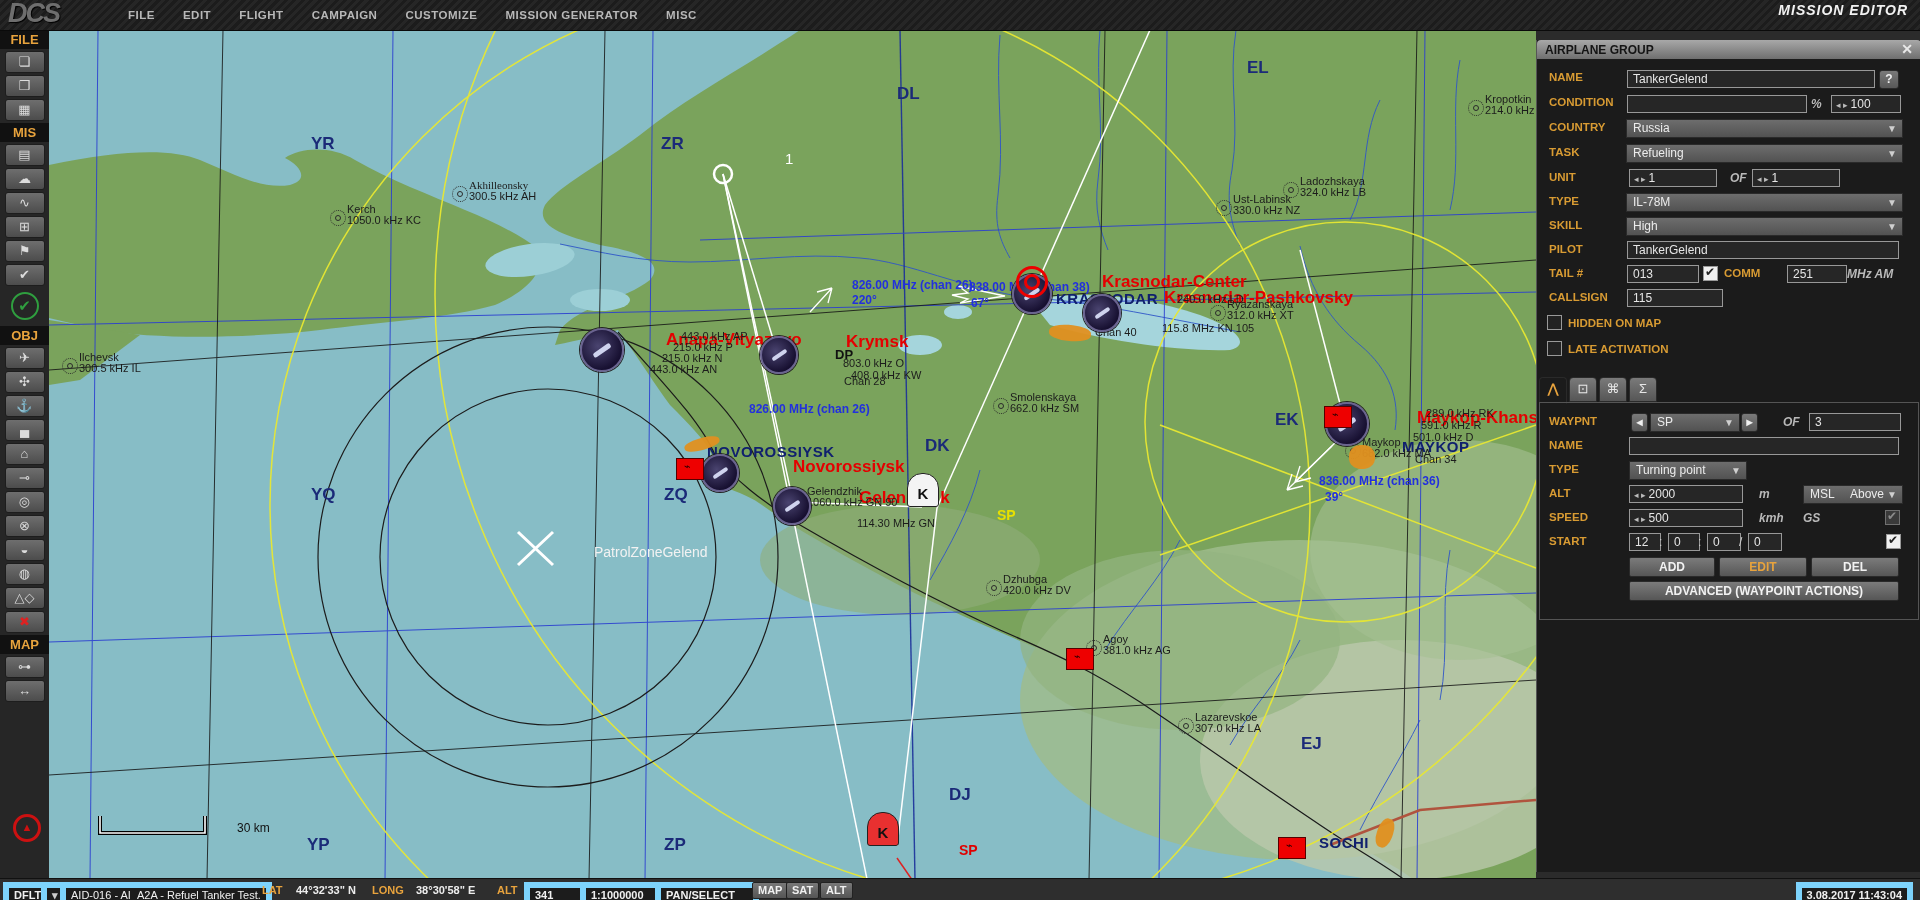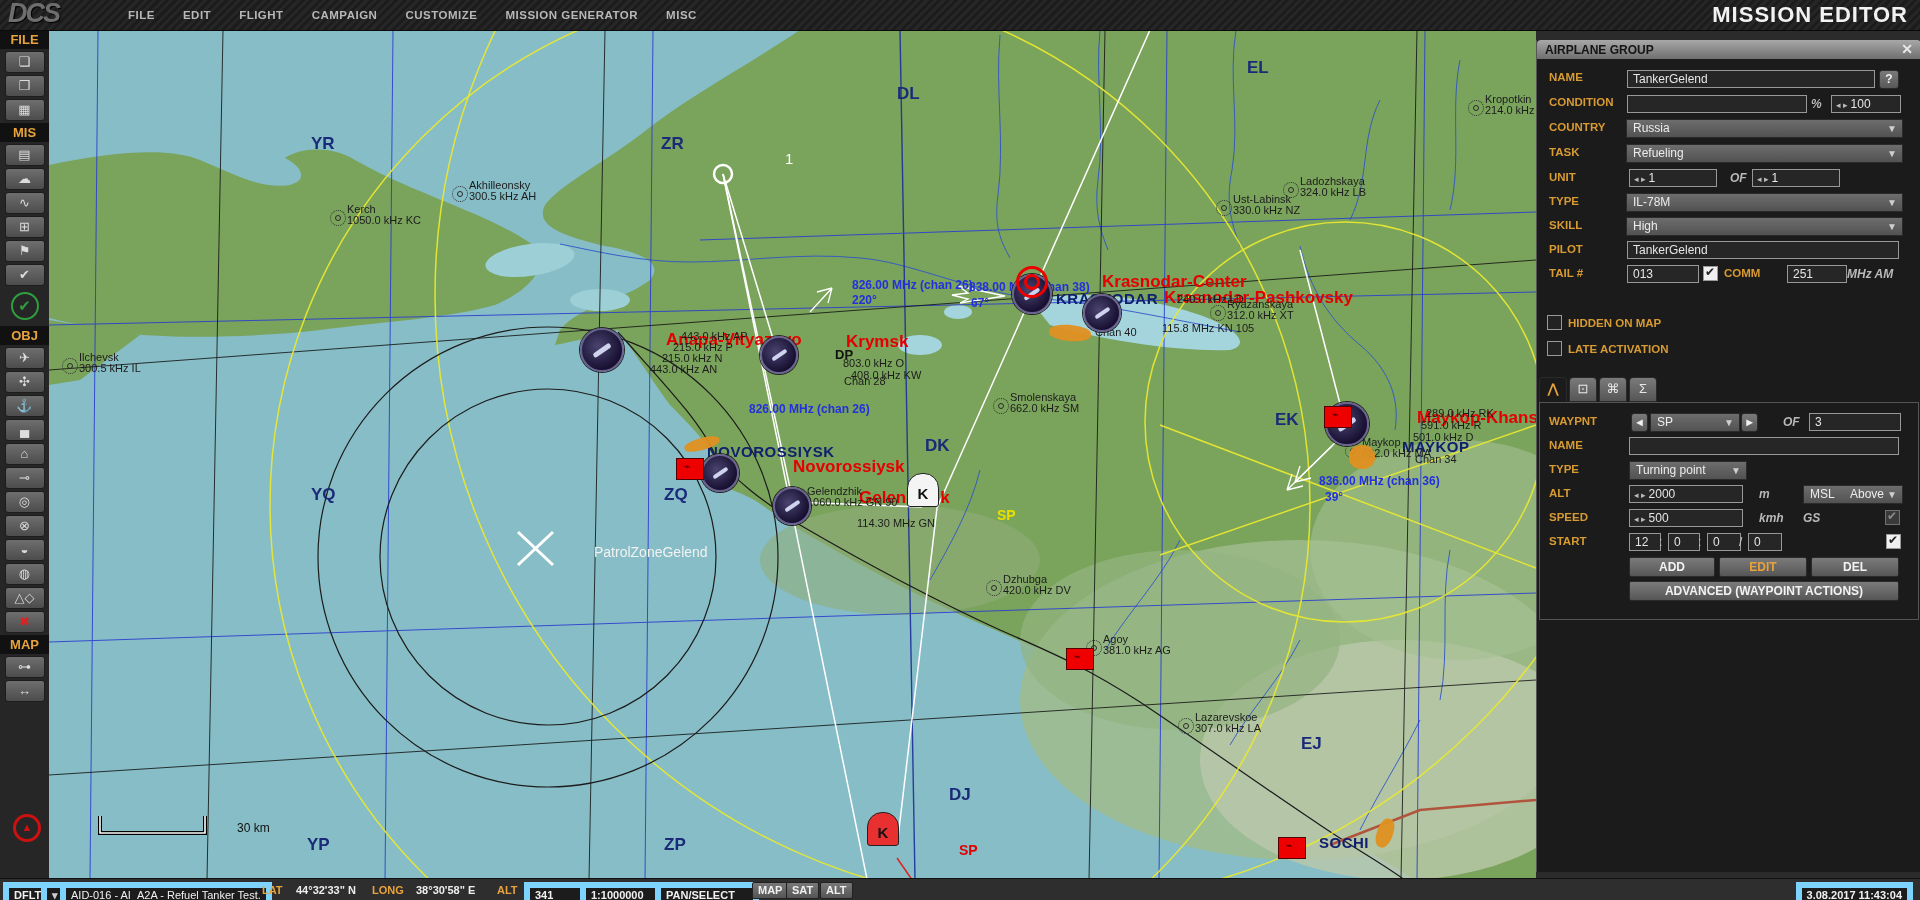--- a/index.html
+++ b/index.html
@@ -7,22 +7,22 @@
        font-family:"Liberation Sans",sans-serif;background:#2b2b2b;}
 
   
   .menubar{position:absolute;left:0;top:0;width:1920px;height:30px;
     background:repeating-linear-gradient(135deg,#262626 0 3px,#1c1c1c 3px 6px);
     border-bottom:1px solid #0a0a0a;z-index:40;}
   .logo{position:absolute;left:8px;top:-2px;font-size:27px;font-weight:bold;font-style:italic;
     color:#6e6e6e;letter-spacing:-2px;text-shadow:1px 1px 1px #000;}
   .menu-items{position:absolute;left:128px;top:0;height:30px;display:flex;align-items:center;gap:28px;}
   .menu-item{color:#b8b8b8;font-size:11.5px;font-weight:bold;letter-spacing:.5px;cursor:default;}
-  .me-title{position:absolute;right:12px;top:2px;color:#f2f2f2;font-size:22px;font-weight:bold;
-    letter-spacing:1px;}
+  .me-title{position:absolute;right:12px;top:2px;color:#f2f2f2;font-size:14px;font-weight:bold;
+    font-style:italic;letter-spacing:1px;}
 
   
   .toolbar{position:absolute;left:0;top:30px;width:49px;height:850px;background:#262626;z-index:30;}
   .tb-label{width:100%;text-align:center;color:#e8a33d;font-size:13px;font-weight:bold;
     padding:2px 0 2px 0;background:#111;}
   .tb-btn{width:38px;height:20px;margin:2px auto;border-radius:3px;border:1px solid #1d1d1d;
     background:linear-gradient(#6e6e6e,#4c4c4c);color:#dcdcdc;font-size:13px;line-height:19px;
     text-align:center;cursor:pointer;overflow:hidden;}
   .tb-btn.red{color:#d22;}
   .tb-check{width:24px;height:24px;margin:6px auto;border-radius:50%;border:2px solid #2f9e3f;
@@ -323,21 +323,21 @@
         <div class="maplab lab-beacon" style="left: 1436px; top: 63px; position: absolute;">Kropotkin</div>
         <div class="maplab lab-beacon" style="left: 1436px; top: 74px; position: absolute;">214.0 kHz</div>
         <div class="beacon-ic" style="left: 281px; top: 180px; position: absolute;">
           <i></i>
         </div>
         <div class="maplab lab-beacon" style="left: 298px; top: 173px; position: absolute;">Kerch</div>
         <div class="maplab lab-beacon" style="left: 298px; top: 184px; position: absolute;">1050.0 kHz KC</div>
         <div class="beacon-ic" style="left: 403px; top: 156px; position: absolute;">
           <i></i>
         </div>
-        <div class="maplab lab-beacon" style="left: 420px; top: 149px; position: absolute;">Akhilleonsky</div>
+        <div class="maplab lab-beacon" style="left: 420px; top: 149px; position: absolute; font-family: Liberation Serif, serif;">Akhilleonsky</div>
         <div class="maplab lab-beacon" style="left: 420px; top: 160px; position: absolute;">300.5 kHz AH</div>
         <div class="beacon-ic" style="left: 13px; top: 328px; position: absolute;">
           <i></i>
         </div>
         <div class="maplab lab-beacon" style="left: 30px; top: 321px; position: absolute;">Ilchevsk</div>
         <div class="maplab lab-beacon" style="left: 30px; top: 332px; position: absolute;">300.5 kHz IL</div>
         <div class="beacon-ic" style="left: 1234px; top: 152px; position: absolute;">
           <i></i>
         </div>
         <div class="maplab lab-beacon" style="left: 1251px; top: 145px; position: absolute;">Ladozhskaya</div>
@@ -472,20 +472,24 @@
 
     <div class="prow" style="top:224px;">
       <span class="plab">TAIL #</span>
       <span class="fld" style="left:90px;top:1px;width:60px;">013</span>
       <span class="cb lt" style="left:166px;top:2px;"></span>
       <span class="plab" style="left:187px;">COMM</span>
       <span class="fld" style="left:250px;top:1px;width:48px;">251</span>
       <span class="unit-it" style="left:310px;top:3px;">MHz AM</span>
     </div>
 
+    <div class="prow" style="top:248px;">
+      <span class="plab">CALLSIGN</span>
+      <span class="fld" style="left:90px;top:1px;width:84px;">115</span>
+    </div>
 
     <div class="prow" style="top:300px;">
       <span class="cb" style="left:10px;top:1px;"></span>
       <span class="plab" style="left:31px;">LATE ACTIVATION</span>
     </div>
     <div class="prow" style="top:274px;">
       <span class="cb" style="left:10px;top:1px;"></span>
       <span class="plab" style="left:31px;">HIDDEN ON MAP</span>
     </div>
 

